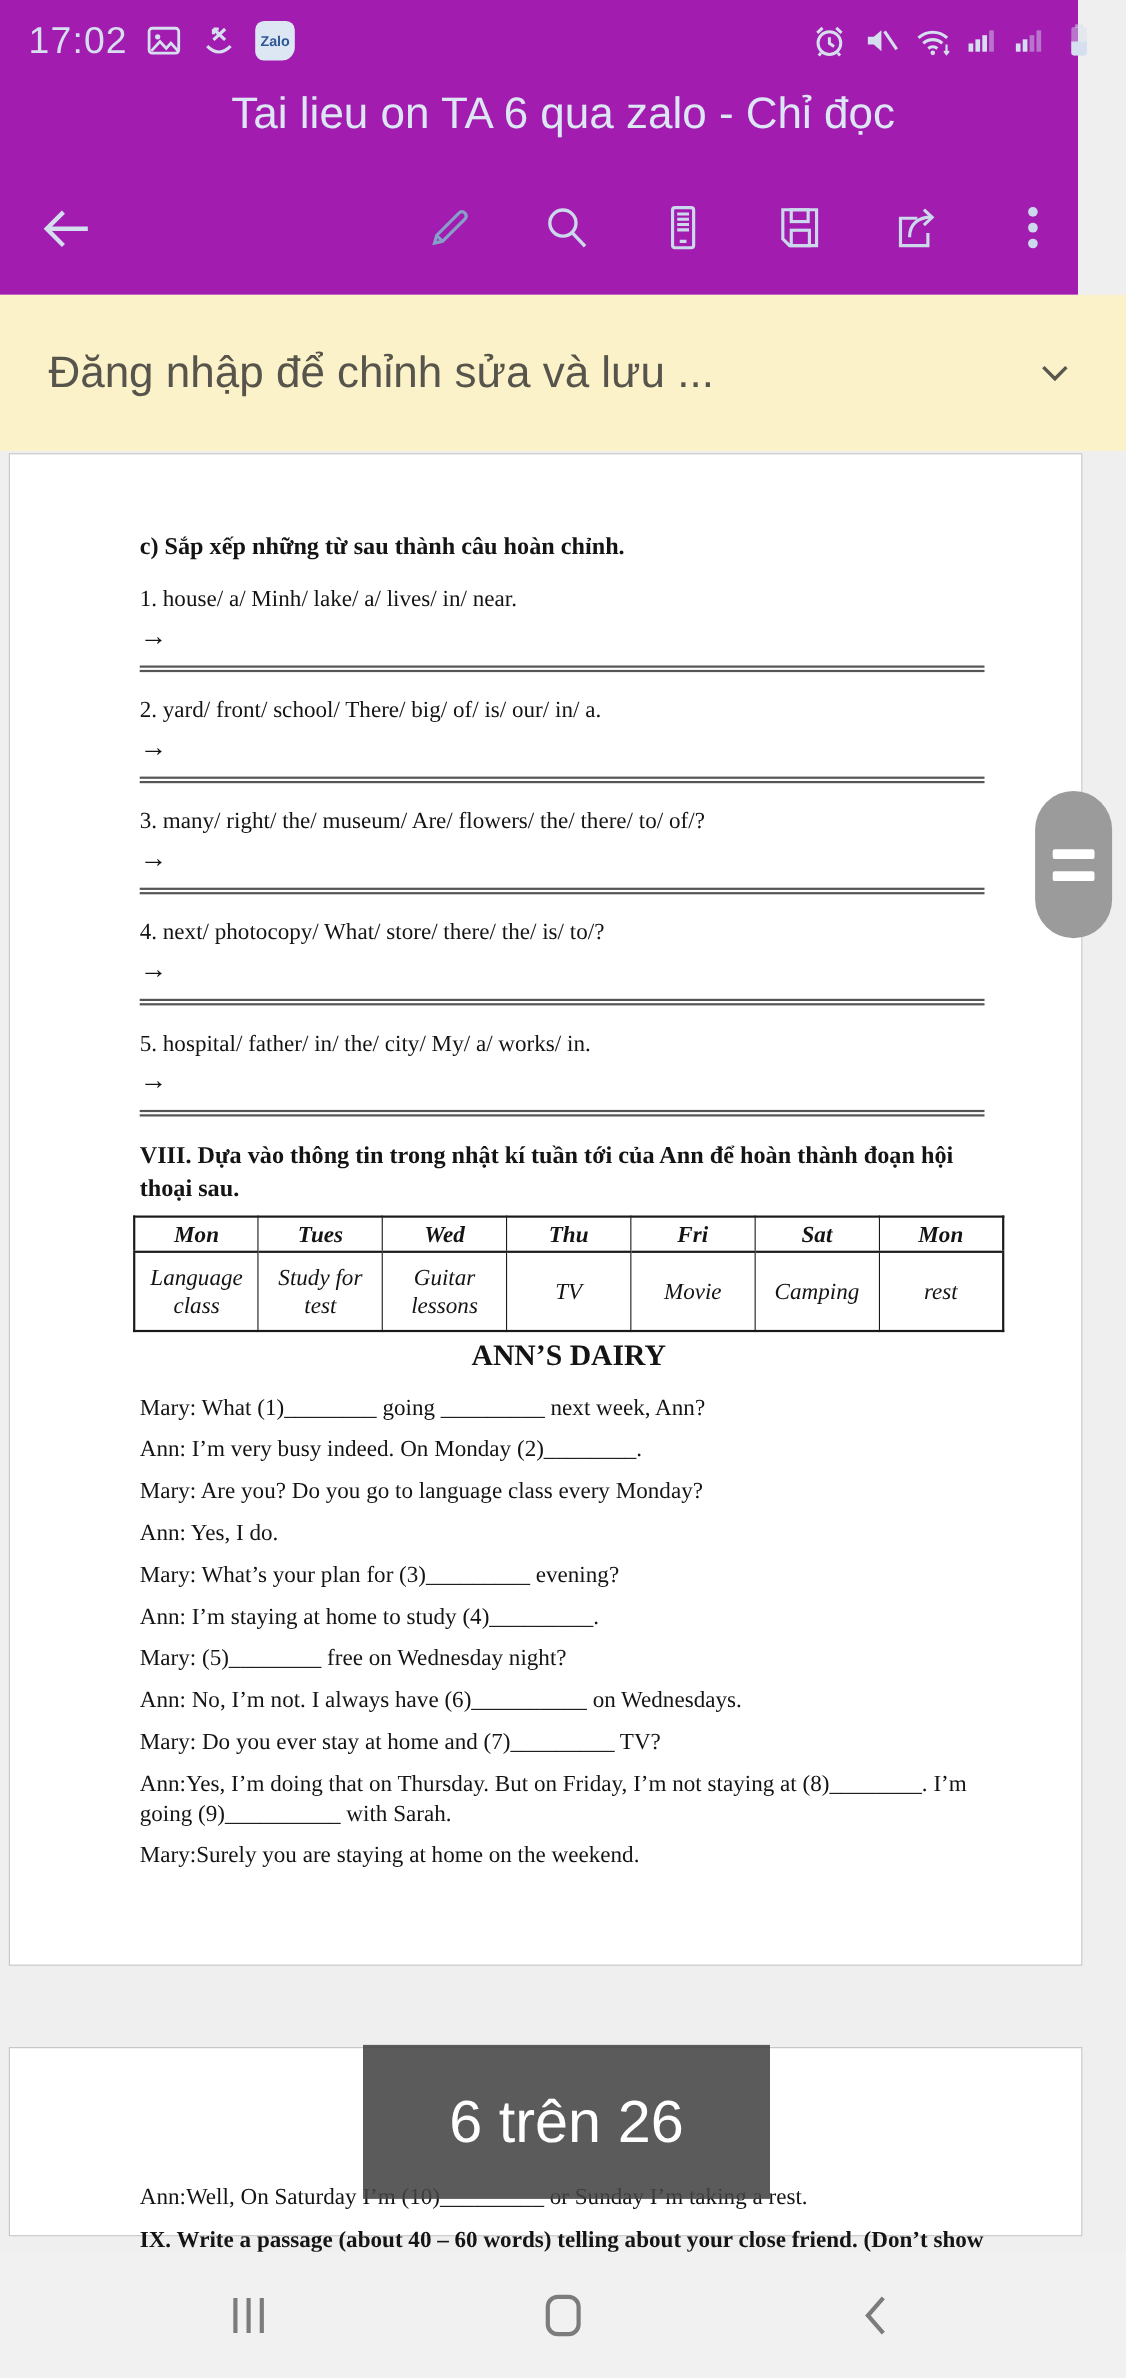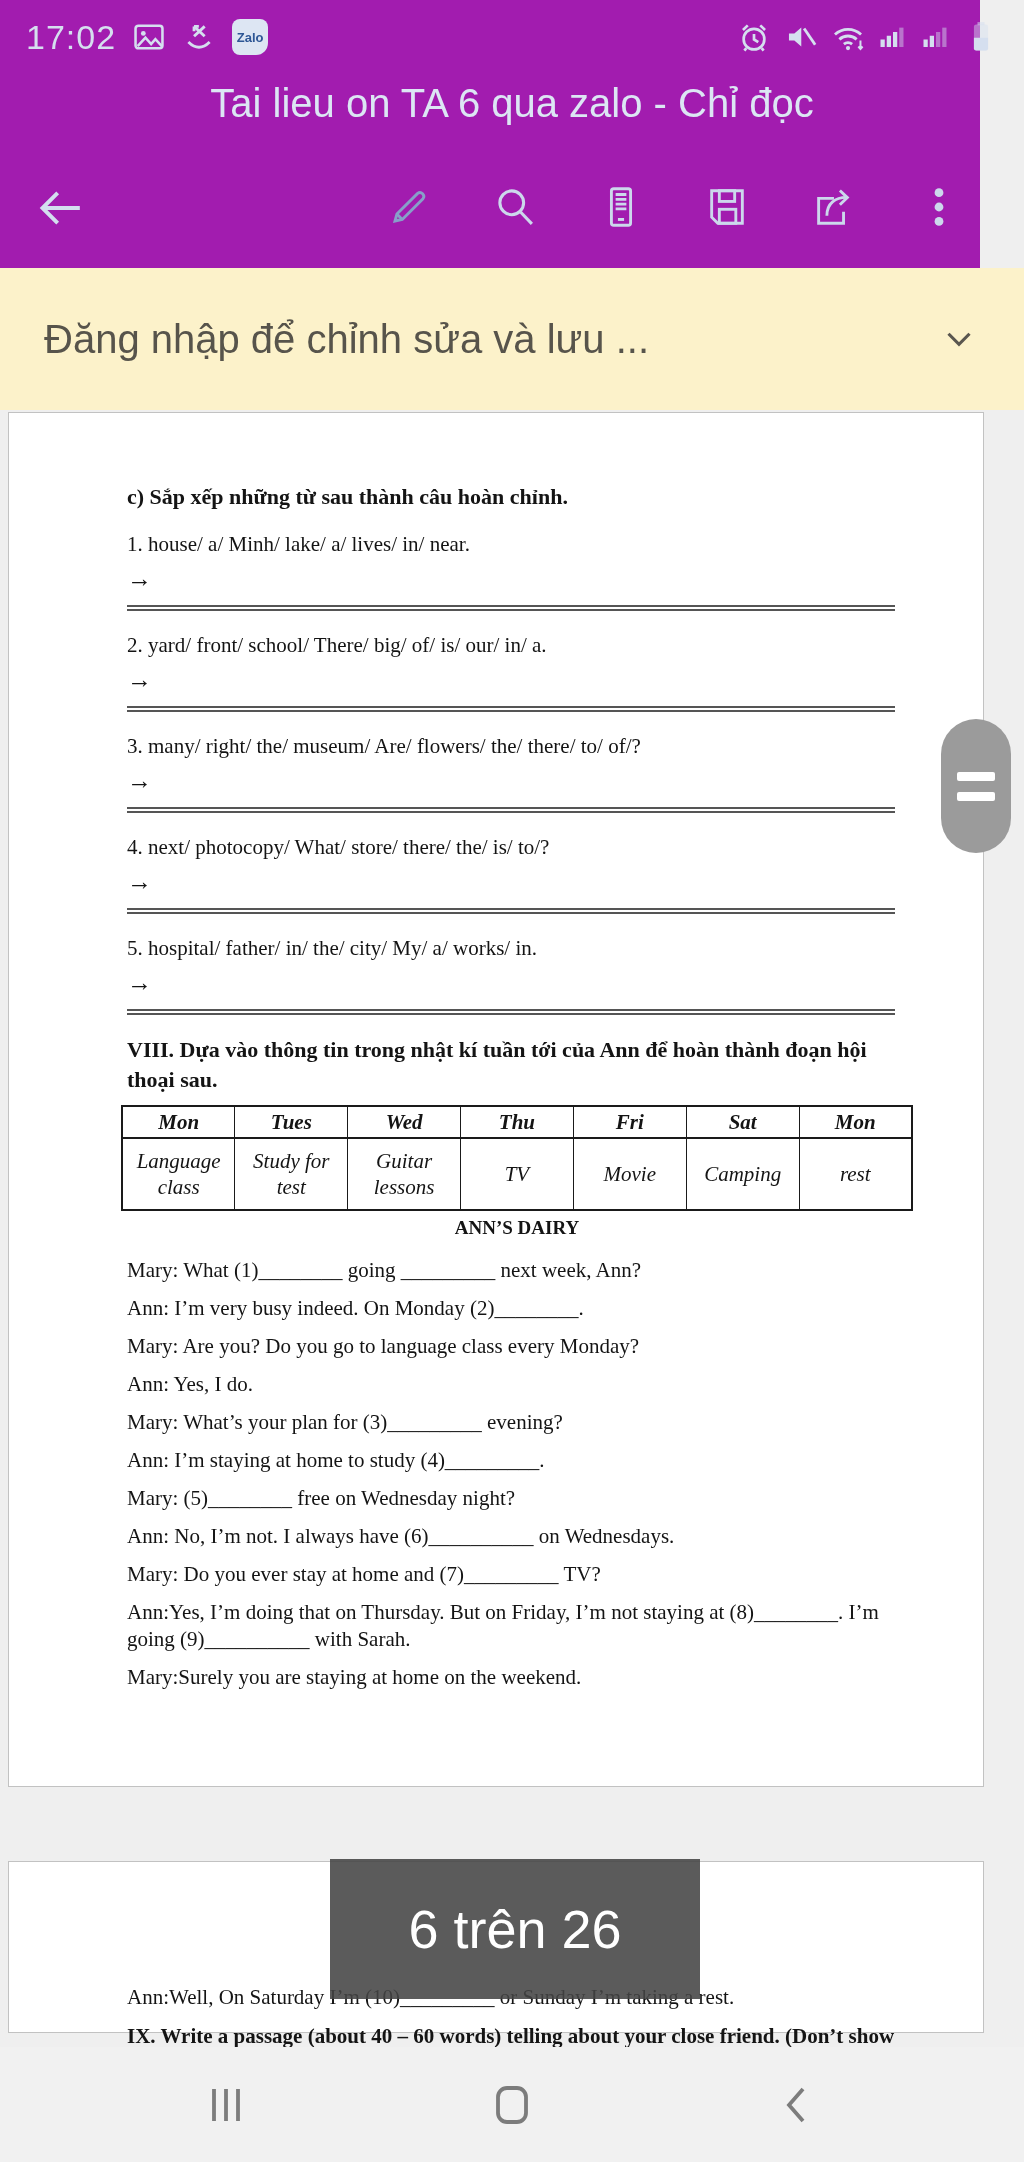--- a/index.html
+++ b/index.html
@@ -54,21 +54,21 @@
   .viii-heading { font-weight:bold; font-size:22px; line-height:30px; margin:20px 0 10px; }
 
   table.week { border-collapse:collapse; width:792px; margin-left:-6px;
     text-align:center; border:2px solid #1a1a1a; table-layout:fixed;font-style:italic; }
   table.week th { border:1px solid #1a1a1a; border-bottom:2px solid #1a1a1a;
     font-size:21px; font-weight:bold; height:32px; padding:0 2px; }
   table.week td { border:1px solid #1a1a1a; font-size:21px; height:72px;
     line-height:26px; vertical-align:middle; padding:0 4px; }
 
   .tbl-caption { width:792px; margin:6px 0 18px -6px; text-align:center;
-    font-weight:bold; font-size:19px; }
+    font-weight:bold; font-size:27px; }
 
   .dlg { font-size:21px; line-height:27px; margin:0 0 11px; }
   .dlg b { font-weight:normal; }
 
   .ix-heading { font-weight:bold; font-size:21px; line-height:28px; margin:11px 0 0; }
 
   
   .toast { position:absolute; left:330px; top:1859px; width:370px; height:140px;
     background:rgba(68,68,68,0.88); color:#ffffff; z-index:6;
     display:flex; align-items:center; justify-content:center;

